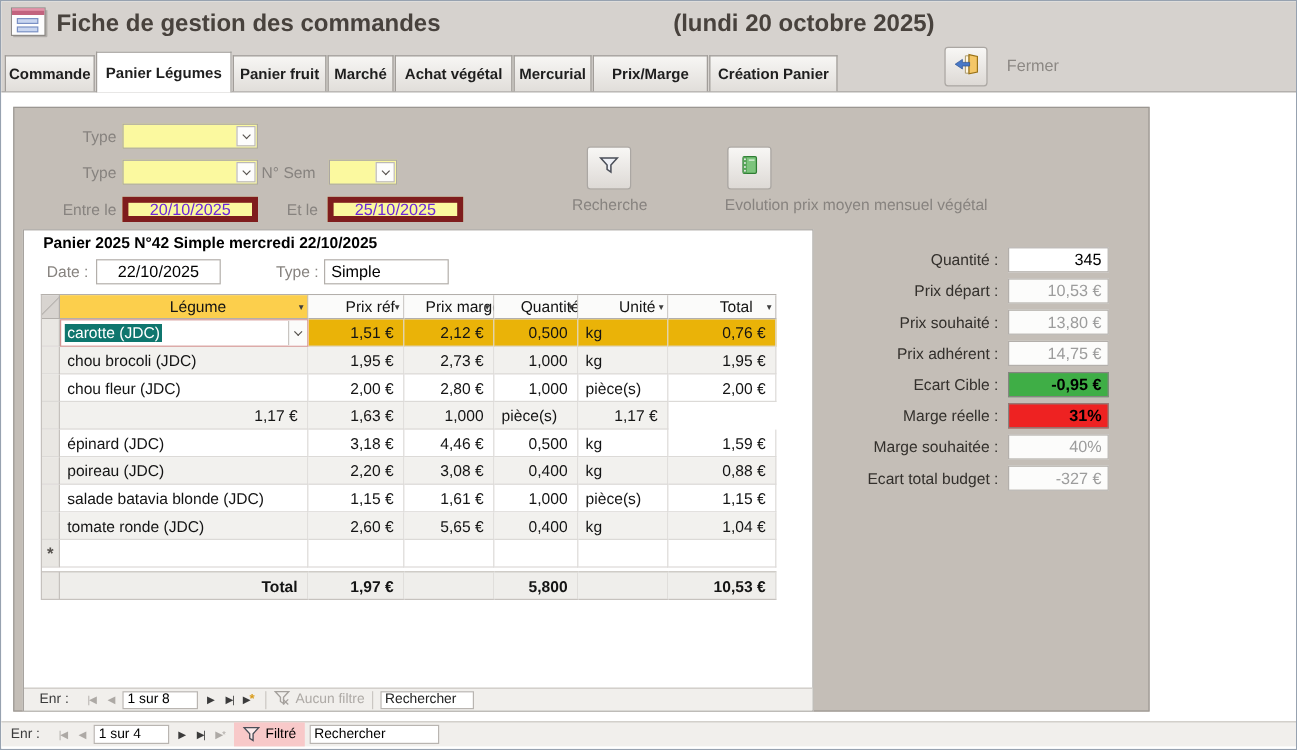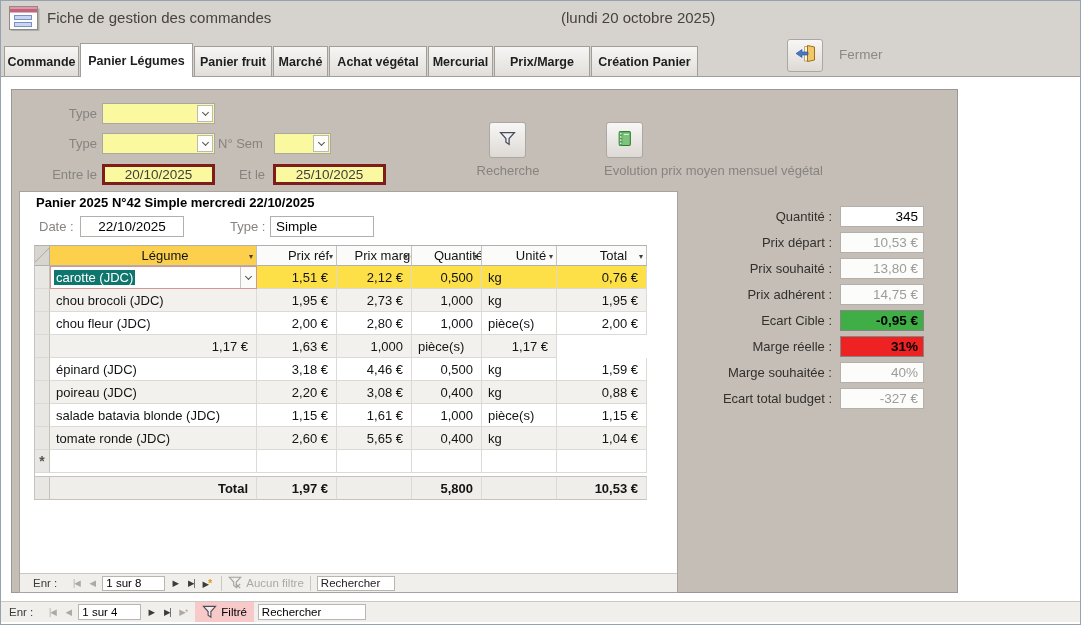--- a/index.html
+++ b/index.html
@@ -5,21 +5,21 @@
   * { box-sizing: border-box; }
   html,body { margin:0; padding:0; background:#fff; }
   .window {
     position:relative; width:1081px; height:625px; overflow:hidden;
     border:1px solid #97A2B0; background:#fff;
     font-family:"Liberation Sans", sans-serif;
   }
   
   .top { position:relative; height:75px; background:#D6D2CE; }
   .form-icon { position:absolute; left:8px; top:5px; }
-  .wtitle { position:absolute; top:8px; font-size:15px; font-weight:normal; color:#48423D; white-space:nowrap; }
+  .wtitle { position:absolute; top:8px; font-size:20px; font-weight:bold; color:#48423D; white-space:nowrap; }
   .t1 { left:46px; } .t2 { left:560px; }
   .tabbar { position:absolute; left:3px; bottom:0; display:flex; align-items:flex-end; z-index:5; }
   .tab {
     height:30px; display:flex; align-items:center; justify-content:center;
     border:1px solid #A19D99; border-bottom:none; margin-right:1px;
     background:linear-gradient(#F7F6F4,#E1DEDA);
     font-size:12.5px; font-weight:bold; color:#1E1E1E; white-space:nowrap; cursor:default;
   }
   .tab.active { height:34px; background:#fff; margin-bottom:-1px; z-index:6; }
   .fermer-btn {
@@ -31,21 +31,21 @@
   
   .content { position:absolute; left:0; right:0; top:75px; bottom:0; background:#fff; border-top:1px solid #A19D99; }
   .panel { position:absolute; left:10px; top:12px; width:947px; height:504px; background:#C4BEB7; border:1px solid #9B9792; }
   .flabel { position:absolute; font-size:13px; color:#87837F; text-align:right; white-space:nowrap; }
   .combo-f { position:absolute; background:#FBF99F; border:1px solid #ABA7A3; height:21px; }
   .dd { position:absolute; right:1px; top:1px; bottom:1px; width:16px; background:#FDFDFC; border:1px solid #BDB9B5;
         display:flex; align-items:center; justify-content:center; }
   .chev { display:block; width:5px; height:5px; border-right:1.5px solid #56524E; border-bottom:1.5px solid #56524E;
           transform:rotate(45deg); margin-top:-2px; }
   input { font-family:inherit; outline:none; }
-  .yinput { position:absolute; height:21px; background:#FBF99F; border:3px solid #7f1d1d; font-size:13.5px; text-align:center; color:#404040; padding:0; }
+  .yinput { position:absolute; height:21px; background:#FBF99F; border:5px solid #7f1d1d; font-size:13.5px; text-align:center; color:#6d28d9; padding:0; }
   .icobtn { position:absolute; width:37px; height:36px; background:linear-gradient(#F8F7F5,#DDD9D5);
             border:1px solid #ABA7A3; border-radius:3px; display:flex; align-items:center; justify-content:center; }
   .caption { position:absolute; font-size:13px; color:#87837F; white-space:nowrap; }
   
   .subform { position:absolute; left:7px; top:101px; width:659px; height:402px; background:#fff; border:1px solid #A7A39F; }
   .sftitle { position:absolute; left:16px; top:3px; font-size:13px; font-weight:bold; color:#000; white-space:nowrap; }
   .sflbl { position:absolute; font-size:13px; color:#87837F; }
   .winput { position:absolute; height:21px; background:#fff; border:1px solid #B3AFAB; font-size:13.5px; color:#000; padding:0; }
   .table { position:absolute; left:14px; top:53px; width:613px; border-top:1px solid #B3AFAB; border-left:1px solid #C5C1BD; }
   .grid { display:grid; grid-template-columns:15px 207px 80px 75px 70px 75px 90px; }
@@ -54,21 +54,21 @@
   .header .cell { height:20px; }
   .hcell { background:#FBFBFA; position:relative; justify-content:center; border-right:1px solid #C5C1BD; border-bottom:1px solid #B3AFAB;padding-left:24px; }
   .hcell.gold { background:#FCCF4C; }
   .harr { position:absolute; right:3px; top:50%; transform:translateY(-50%); font-size:8px; color:#3E3E3E; }
   .corner { background:#D8D4D0; border-right:1px solid #B3AFAB; border-bottom:1px solid #B3AFAB;
             background-image:linear-gradient(135deg,transparent 46%,#B2AEAA 48%,transparent 53%); }
   .rsel { background:#E9E7E3; border-right:1px solid #C5C1BD; justify-content:center; }
   .rsel.cur { background:#FCCF4C; }
   .tint .cell { background:#F2F1EE; }
   .tint .rsel { background:#E9E7E3; }
-  .sel .cell { background:#fde047; }
+  .sel .cell { background:#eab308; }
   .sel .rsel { background:#E9E7E3; }
   .al { padding-left:6px; } .ar { justify-content:flex-end; padding-right:8px; }
   .combo { background:#fff !important; border:1.5px solid #D49694; position:relative; padding-left:3px; }
   .hl { background:#0f766e; color:#fff; font-size:13px; padding:0 2px; }
   .ddsm { position:absolute; right:0; top:0; bottom:0; width:16px; border-left:1px solid #C9C5C1; background:#FBFBFA;
           display:flex; align-items:center; justify-content:center; }
   .star { font-size:14px; font-weight:bold; color:#55514D; }
   .totalrow { margin-top:3px; }
   .totalrow .cell { background:#EFEEEB; border-top:1px solid #C6C2BE; border-bottom:1px solid #C6C2BE; font-weight:bold; height:24px; }
   .totalrow .rsel { background:#E9E7E3; }

